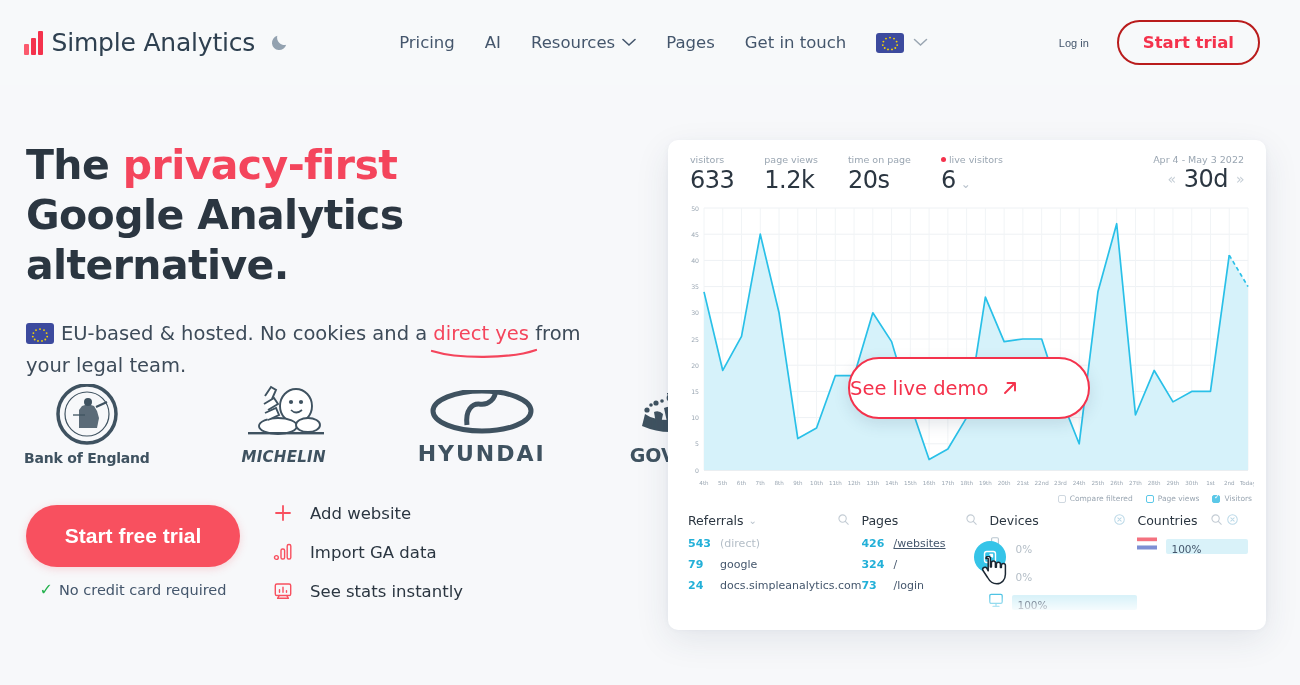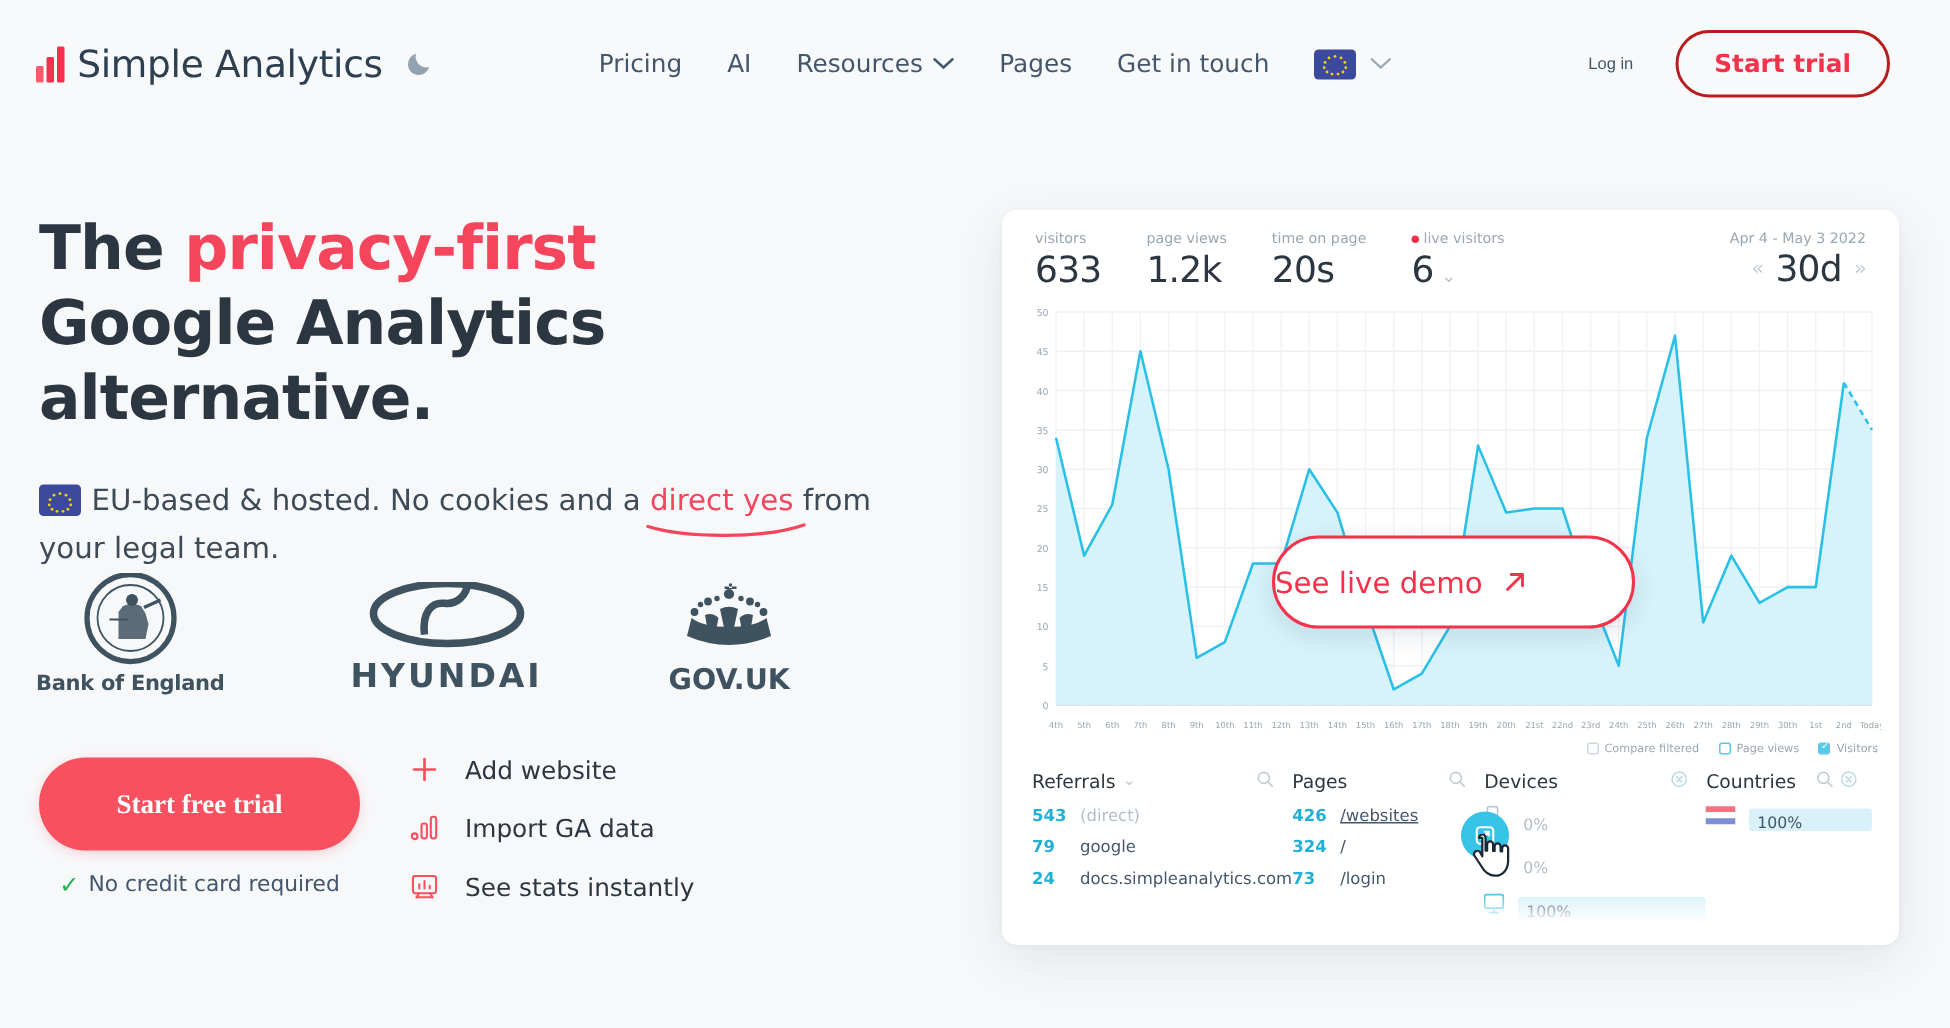--- a/index.html
+++ b/index.html
@@ -88,22 +88,22 @@
   }
   .logo-item { display:flex; flex-direction:column; align-items:center; color:#3f5260; }
   .logo-caption { font-size: 14px; font-weight: 700; margin-top: 4px;
     font-family:"DejaVu Sans", sans-serif; letter-spacing:-0.2px;}
 
   
   .cta-wrap { position: absolute; left: 26px; top: 505px; }
   .cta-btn {
     width: 214px; height: 62px; border-radius: 34px;
     background: #f8505f; color: #fff; border: none;
-    font-size: 18px; font-weight: 700; cursor: pointer;
-    font-family: Liberation Serif, serif;
+    font-size: 21px; font-weight: 700; cursor: pointer;
+    font-family: Liberation Sans, sans-serif;
     box-shadow: 0 2px 8px rgba(248,80,95,0.22);
   }
   .cta-note {
     margin-top: 13px; text-align: center; width: 214px;
     font-size: 14.5px; color: #44566c;
     font-family: "DejaVu Sans", sans-serif;
     display:flex; align-items:center; justify-content:center; gap:6px;
   }
   .check { color: #22b14c; font-size: 16px; }
 
@@ -299,20 +299,37 @@
       <circle cx="32" cy="30" r="29" fill="none" stroke="#3f5260" stroke-width="3.5"></circle>
       <circle cx="32" cy="30" r="22" fill="none" stroke="#3f5260" stroke-width="1.2"></circle>
       <path d="M24 44 L24 26 L27 22 L33 20 L39 22 L42 27 L44 34 L42 44 Z" fill="#3f5260" opacity="0.85"></path>
       <circle cx="33" cy="18" r="4" fill="#3f5260"></circle>
       <path d="M41 23 L52 18" stroke="#3f5260" stroke-width="2.2"></path>
       <path d="M18 31 L30 31" stroke="#3f5260" stroke-width="1.3"></path>
     </svg>
     <span class="logo-caption">Bank of England</span>
   </div>
 
+  <div class="logo-item">
+    <svg width="100" height="62" viewBox="0 0 100 62">
+      <g stroke="#3f5260" stroke-width="1.9" fill="#fff">
+        <ellipse cx="62" cy="24" rx="16" ry="17"></ellipse>
+        <ellipse cx="44" cy="44" rx="19" ry="8"></ellipse>
+        <ellipse cx="74" cy="43" rx="12" ry="7"></ellipse>
+        <path d="M31 14 l6 -9 5 3 -4 9"></path>
+        <path d="M30 22 l10 -6 4 6 -10 6"></path>
+        <path d="M31 31 l11 -5 3 7 -11 5"></path>
+      </g>
+      <circle cx="57" cy="20" r="2.1" fill="#3f5260"></circle>
+      <circle cx="67" cy="20" r="2.1" fill="#3f5260"></circle>
+      <path d="M57 28 q5 5 11 0" stroke="#3f5260" stroke-width="1.7" fill="none"></path>
+      <rect x="14" y="50" width="76" height="2.4" fill="#3f5260"></rect>
+    </svg>
+    <span class="logo-caption" style="font-style:italic;font-size:15px;letter-spacing:0.3px;">MICHELIN</span>
+  </div>
 
   <div class="logo-item">
     <svg width="104" height="50" viewBox="0 0 104 50">
       <ellipse cx="52" cy="21" rx="49" ry="20" fill="none" stroke="#3f5260" stroke-width="5"></ellipse>
       <path d="M34 31 C36 16, 44 11, 52 14 C60 17, 68 12, 70 5" fill="none" stroke="#3f5260" stroke-width="5" transform="rotate(-14 52 21)"></path>
     </svg>
     <span class="logo-caption" style="font-size:22px;letter-spacing:2px;margin-top:1px;">HYUNDAI</span>
   </div>
 
   <div class="logo-item">

